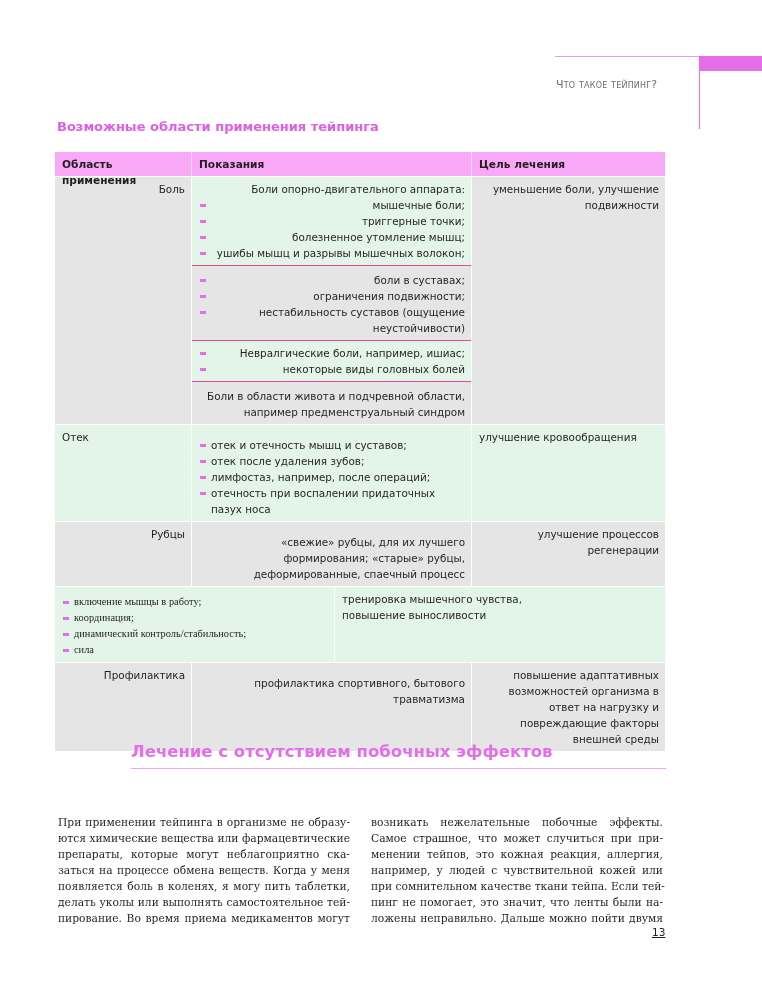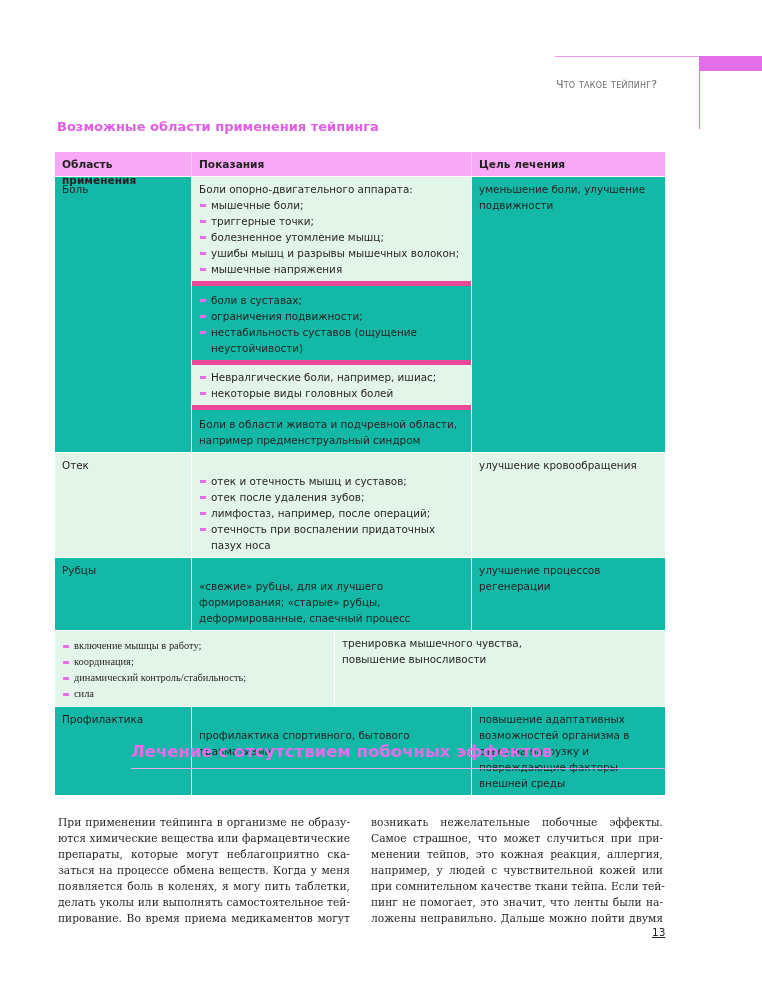--- a/index.html
+++ b/index.html
@@ -12,24 +12,24 @@
   .tbl-title { position: absolute; left: 57px; top: 119px; font-size: 13px; font-weight: bold; color: #e05ee3; }
 
   .tbl { position: absolute; left: 55px; top: 152px; width: 610px; font-size: 10.4px; line-height: 16px; }
   .row { display: flex; }
   .c1 { width: 137px; padding: 4px 6px 4px 7px; box-sizing: border-box; }
   .c2 { width: 280px; box-sizing: border-box; }
   .c3 { width: 193px; padding: 4px 6px 4px 7px; box-sizing: border-box; }
   .thead { background: #f9a8f8; border-bottom: 2px solid #e46ee9; height: 24px; }
   .thead > div { font-weight: bold; padding: 4px 6px 0 7px; border-right: 1px solid #fcd5fb; font-size: 10.6px; }
   .thead > div:last-child { border-right: none; }
-  .light { background: #14b8a6; }
+  .light { background: #e5e5e5; text-align: right; }
   .green { background: #e3f5e8; }
-  .c2 .sub { padding: 4px 6px 4px 7px; border-bottom: 5px solid #ec4899; }
-  .c2.pad { padding: 20px 6px 4px 7px; }
+  .c2 .sub { padding: 4px 6px 4px 7px; border-bottom: 1px solid #ec4899; }
+  .c2.pad { padding: 12px 6px 4px 7px; }
   .c1, .c2 { border-right: 1px solid #ffffff; }
   .row { border-bottom: 1px solid #ffffff; }
   .li { position: relative; padding-left: 12px; }
   .li::before { content: ""; position: absolute; left: 1px; top: 7px; width: 6px; height: 3px; background: #e46ee9; }
 
   .sec-title { position: absolute; left: 131px; top: 742px; font-size: 16.5px; font-weight: bold; color: #e46ee9; }
   .sec-line { position: absolute; left: 131px; top: 768px; width: 535px; height: 1px; background: #f0a5f0; }
 
   .col { position: absolute; top: 791px; width: 292px; font-family: "DejaVu Serif", serif; font-size: 10.7px; line-height: 16px; color: #231f20; text-align: justify; margin-top: 24px; }
   .col-left { left: 58px; }
@@ -57,21 +57,20 @@
 
   <div class="row light">
     <div class="c1">Боль</div>
     <div class="c2">
       <div class="sub green">
         <div>Боли опорно-двигательного аппарата:</div>
         <div class="li">мышечные боли;</div>
         <div class="li">триггерные точки;</div>
         <div class="li">болезненное утомление мышц;</div>
         <div class="li">ушибы мышц и разрывы мышечных волокон;</div>
-        <div class="li">мышечные напряжения</div>
       </div>
       <div class="sub light" style="padding-top:6px;">
         <div class="li">боли в суставах;</div>
         <div class="li">ограничения подвижности;</div>
         <div class="li">нестабильность суставов (ощущение неустойчивости)</div>
       </div>
       <div class="sub green">
         <div class="li">Невралгические боли, например, ишиас;</div>
         <div class="li">некоторые виды головных болей</div>
       </div>

